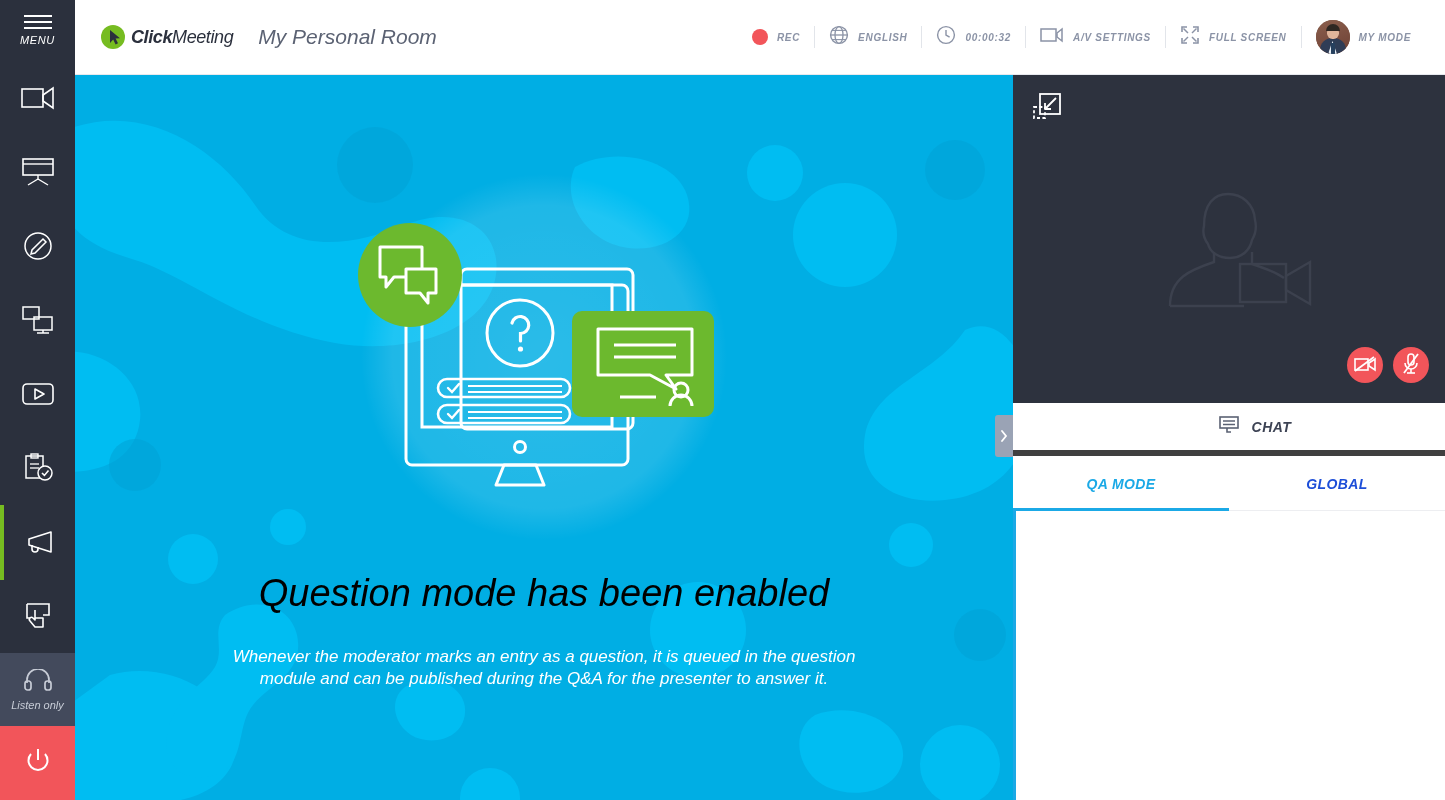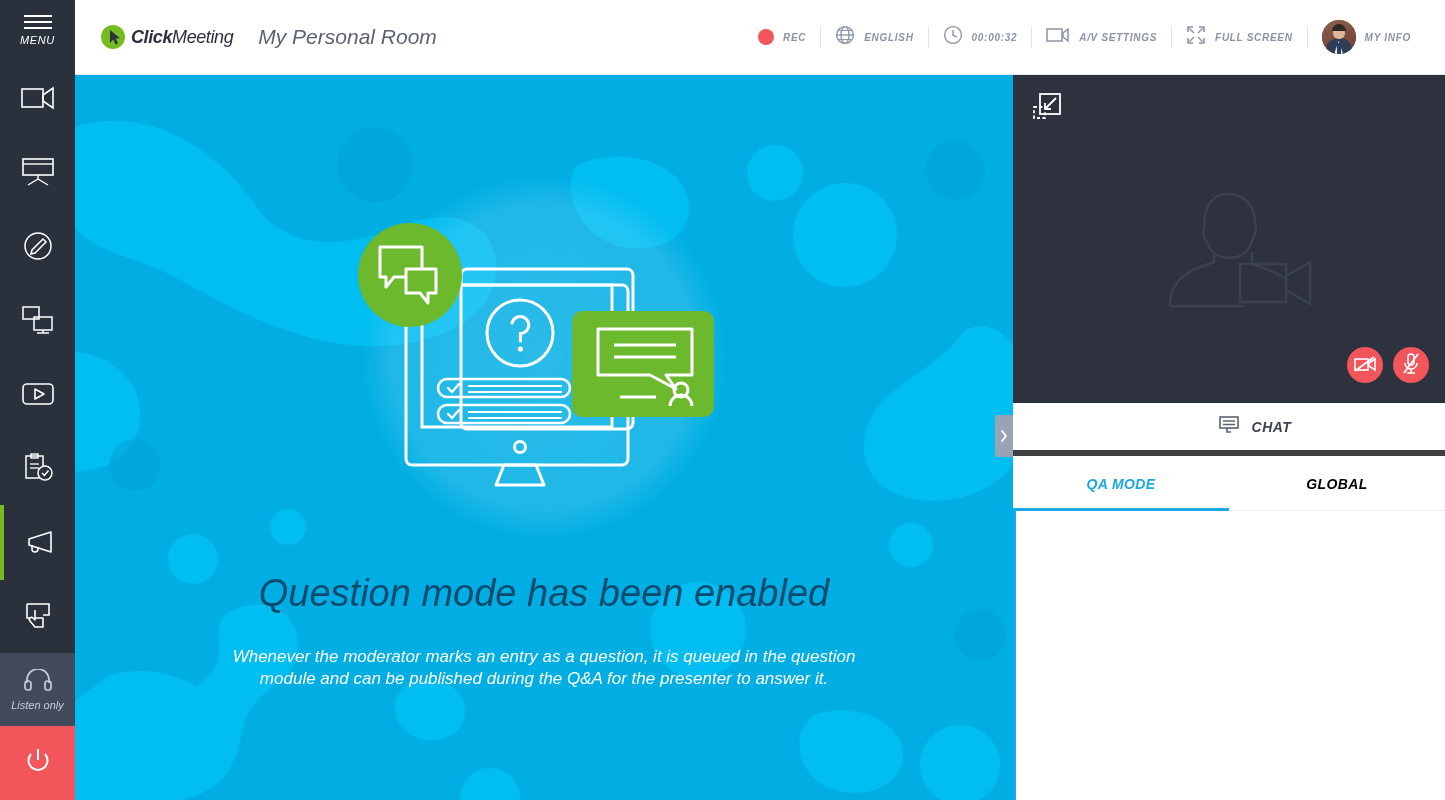--- a/index.html
+++ b/index.html
@@ -85,21 +85,21 @@
   }
   .blobs { position:absolute; inset:0; }
   .glow {
     position:absolute; left:50%; top:282px; transform:translate(-50%,-50%);
     width:370px; height:370px; border-radius:50%;
     background:radial-gradient(circle, rgba(255,255,255,.17) 0%, rgba(255,255,255,.12) 58%, rgba(255,255,255,0) 70%);
   }
   .illus { position:absolute; left:50%; top:282px; transform:translate(-50%,-50%); }
   .stage-title {
     position:absolute; left:0; right:0; top:497px; text-align:center;
-    font-size:38px; color:#0c4a6e; font-weight:normal;
+    font-size:38px; color:#000000; font-weight:normal;
   }
   .stage-desc {
     position:absolute; left:50%; transform:translateX(-50%); top:571px; width:640px;
     text-align:center; font-size:17px; line-height:22px; color:#ffffff;
   }
 
   
   .rightpanel { position:absolute; left:1013px; top:75px; width:432px; height:725px; background:#fff; }
   .video-area { position:relative; width:432px; height:328px; background:#2d323e; }
   .minimize-icon { position:absolute; left:20px; top:18px; cursor:pointer; }
@@ -127,21 +127,21 @@
 
   .subtabs-row { display:flex; width:432px; height:55px; }
   .subtab {
     flex:1; display:flex; align-items:center; justify-content:center;
     font-size:14px; font-weight:bold; letter-spacing:.4px; cursor:pointer; position:relative;
   }
   .subtab.active { color:#1ba9e6; }
   .subtab.active::after {
     content:""; position:absolute; left:0; bottom:0; width:100%; height:3px; background:#1ba9e6;
   }
-  .subtab.inactive { color:#000000; }
+  .subtab.inactive { color:#1d4ed8; }
   .subtab.inactive::after {
     content:""; position:absolute; left:0; bottom:0; width:100%; height:1px; background:#edeef1;
   }
   .chat-body { width:432px; height:289px; background:#fff; border-left:3px solid #1ba9e6; }
 </style>
 </head>
 <body>
 
 <div class="app">
 
@@ -333,21 +333,21 @@
 
       <div class="hdr-item">
         <span class="avatar">
           <span class="bg"></span>
             <span class="body"></span>
             <span class="shirt"></span>
             <span class="tie"></span>
             <span class="head"></span>
             <span class="hair"></span>
         </span>
-        <span class="lbl">MY INFO</span>
+        <span class="lbl">MY MODE</span>
       </div>
 
     </div>
   </div>
 
   <div class="stage">
 
     <svg class="blobs" width="938" height="725" viewBox="0 0 938 725">
       <g fill="#00bdf2">
         <path d="M-20 60 C60 20 140 70 180 130 C215 182 280 170 330 150 C390 126 430 160 420 205 C408 258 330 280 260 268 C170 252 110 200 60 185 C10 170 -30 150 -20 60 Z"></path>

